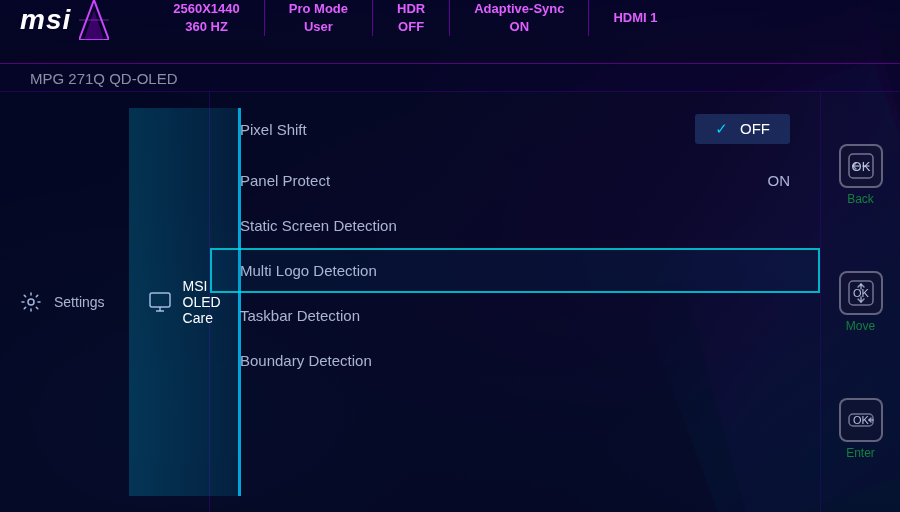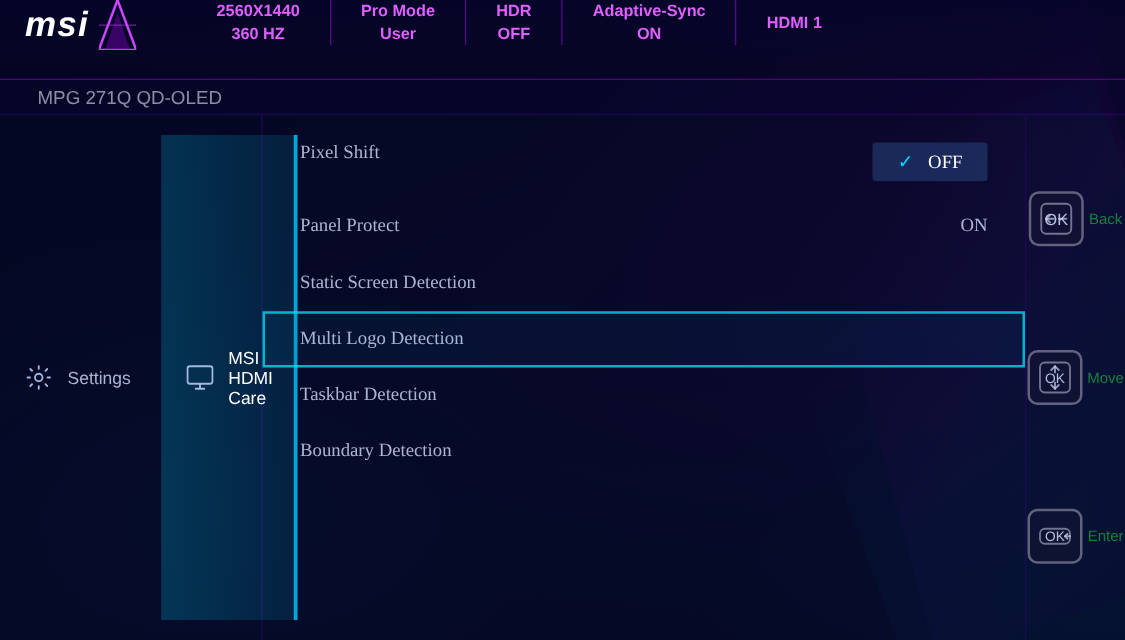--- a/index.html
+++ b/index.html
@@ -188,26 +188,26 @@
     }
 
     
     .content {
       flex: 1;
       padding: 8px 0;
     }
 
     .menu-item {
       display: flex;
+      align-items: center;
       padding: 14px 30px;
       color: rgba(200, 210, 240, 0.85);
       font-size: 15px;
       cursor: pointer;
       position: relative;
-      font-family: Liberation Serif, serif;
     }
 
     .menu-item.selected {
       outline: 2px solid rgba(0, 220, 230, 0.8);
       outline-offset: -2px;
       background: rgba(0, 100, 150, 0.1);
     }
 
     .menu-item-label {
       flex: 1;
@@ -236,21 +236,21 @@
       display: flex;
       flex-direction: column;
       align-items: center;
       justify-content: space-around;
       padding: 20px 10px;
       border-left: 1px solid rgba(100, 0, 200, 0.2);
     }
 
     .control-btn {
       display: flex;
-      flex-direction: row;
+      flex-direction: column;
       align-items: center;
       gap: 4px;
       cursor: pointer;
     }
 
     .control-btn-icon {
       width: 44px;
       height: 44px;
       border: 2px solid rgba(180, 180, 200, 0.5);
       border-radius: 8px;
@@ -336,21 +336,21 @@
     </div>
 
     <div class="sidebar-item active">
       <div class="sidebar-icon">
         <svg width="22" height="20" viewBox="0 0 22 20" fill="none">
           <rect x="1" y="1" width="20" height="14" rx="2" stroke="rgba(180,200,240,0.9)" stroke-width="1.5"></rect>
           <line x1="7" y1="19" x2="15" y2="19" stroke="rgba(180,200,240,0.9)" stroke-width="1.5"></line>
           <line x1="11" y1="15" x2="11" y2="19" stroke="rgba(180,200,240,0.9)" stroke-width="1.5"></line>
         </svg>
       </div>
-      <span>MSI HDMI Care</span>
+      <span>MSI OLED Care</span>
     </div>
   </div>
 
   <div class="content">
 
     <div class="menu-item">
       <span class="menu-item-label">Pixel Shift</span>
       <span class="menu-item-value highlighted">
         <span class="check">✓</span>
         <span>OFF</span>

